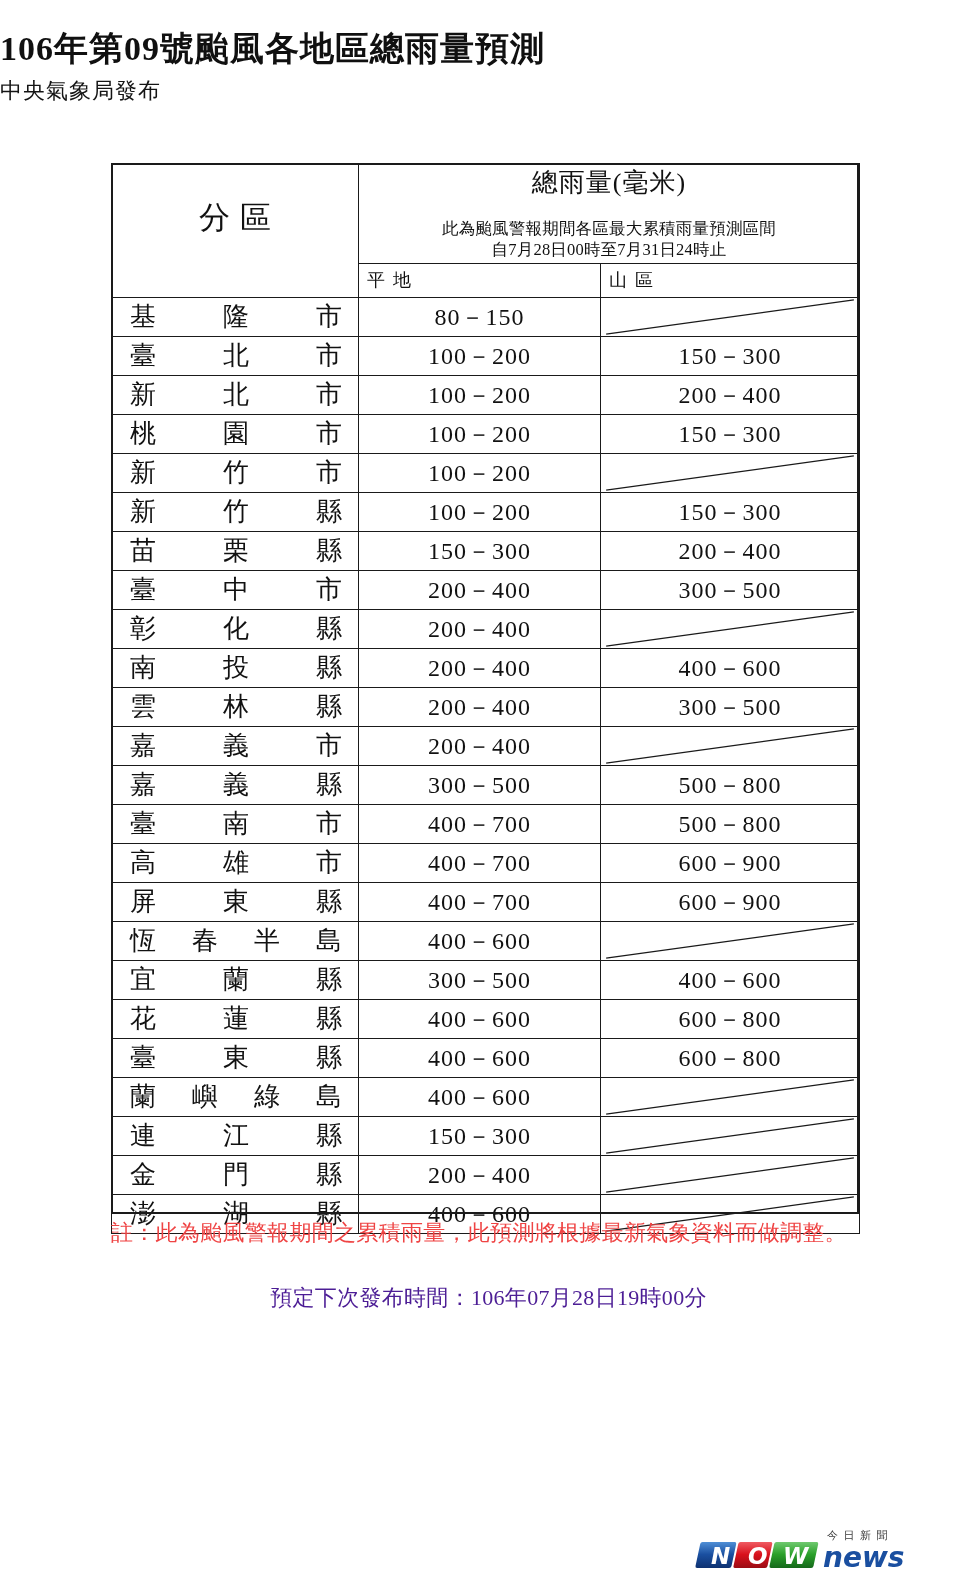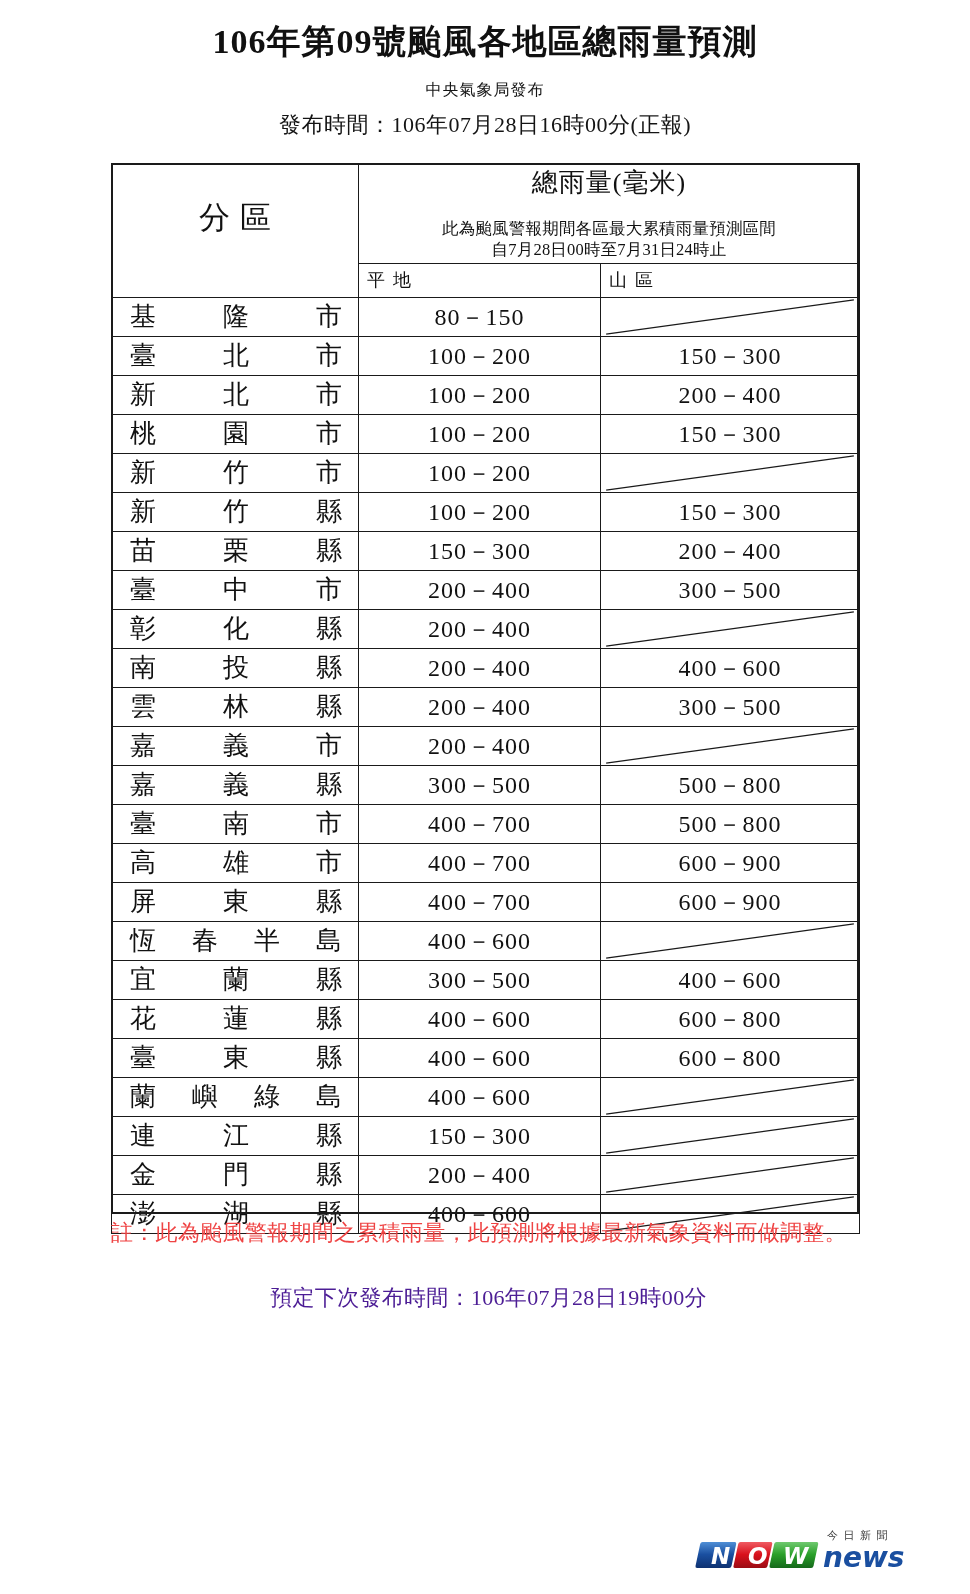--- a/index.html
+++ b/index.html
@@ -11,33 +11,33 @@
     width: 970px;
     height: 1594px;
     position: relative;
     font-family: "Liberation Serif", "DejaVu Serif", serif;
     color: #111111;
     overflow: hidden;
   }
 
   
   .title-block {
-    text-align: center;
-    padding-top: 22px;
+    text-align: left;
+    padding-top: 29px;
   }
   .main-title {
     font-size: 34px;
     font-weight: bold;
     letter-spacing: 1px;
     line-height: 1.18;
     color: #101010;
   }
   .sub-title {
-    font-size: 16px;
-    margin-top: 18px;
+    font-size: 22px;
+    margin-top: 7px;
     letter-spacing: 1px;
     color: #141414;
   }
   .issue-time {
     font-size: 22px;
     margin-top: 9px;
     letter-spacing: 0.5px;
     color: #141414;
   }
 
@@ -184,21 +184,20 @@
     height: 62px;
   }
   .logo svg { display: block; }
 </style>
 </head>
 <body>
 
 <div class="title-block">
   <div class="main-title">106年第09號颱風各地區總雨量預測</div>
   <div class="sub-title">中央氣象局發布</div>
-  <div class="issue-time">發布時間：106年07月28日16時00分(正報)</div>
 </div>
 
 <div class="table-wrap">
   <table class="rain">
     <colgroup>
       <col class="c-region">
       <col class="c-plain">
       <col class="c-mount">
     </colgroup>
     <thead>

